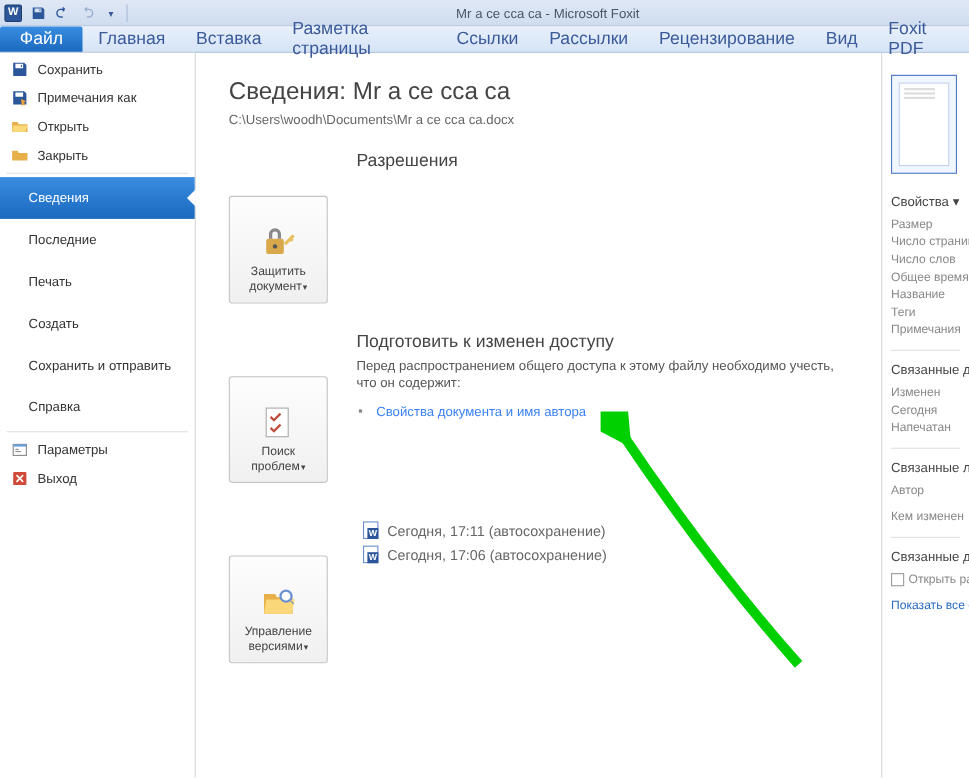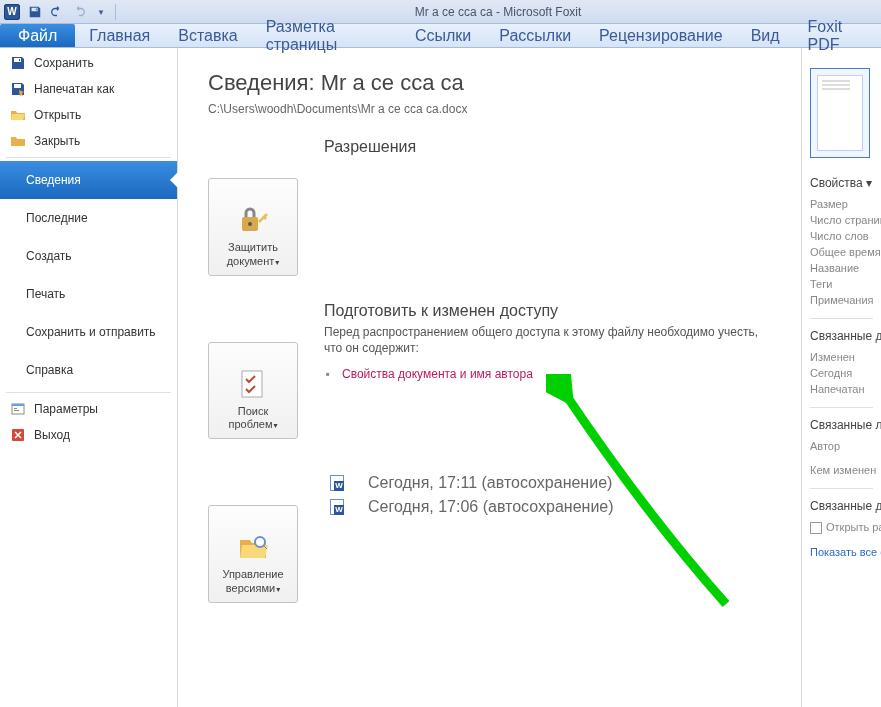--- a/index.html
+++ b/index.html
@@ -148,26 +148,26 @@
 .big-btn .bb-icon {
   width: 34px; height: 34px;
   margin-bottom: 4px;
   display:flex; align-items:center; justify-content:center;
 }
 .big-btn .arrow { font-size:8px; margin-left:1px;}
 .sec-body { flex:1; }
 .sec-title { font-size: 16px; color: #444; margin-bottom: 4px; font-weight: 500;}
 .sec-text { font-size: 12px; color: #555; line-height: 1.4; }
 .bullet-list { margin-top: 8px; }
-.bullet-item { font-size: 12px; color: #be185d; padding: 2px 0 2px 18px; position: relative;}
+.bullet-item { font-size: 12px; color: #3b82f6; padding: 2px 0 2px 18px; position: relative;}
 .bullet-item::before { content:"■"; position:absolute; left:2px; font-size:6px; top:6px; color:#888;}
 .version-list { margin-top: 6px; }
 .version-item {
-  display: flex; align-items: center; gap: 24px;
-  padding: 3px 0 3px 6px; font-size: 16px; color: #666;
+  display: flex; align-items: center; gap: 8px;
+  padding: 3px 0 3px 6px; font-size: 13px; color: #666;
   cursor: pointer;
 }
 .doc-icon {
   width:14px; height:16px; border:1px solid #6a8fd0; background:#fff; position:relative;
 }
 .doc-icon::after { content:"W"; position:absolute; bottom:-1px; right:-1px; font-size:8px; color:#fff; background:#2b579a; width:10px; height:10px; text-align:center; line-height:10px; font-weight:bold;}
 
 .rightpanel {
   width: 80px;
   border-left: 1px solid #d6d6d6;
@@ -247,21 +247,21 @@
         </span>
       <span>Сохранить</span>
     </div>
     <div class="sb-item has-icon">
       <span class="sb-icon">
           <svg width="16" height="16" viewBox="0 0 16 16">
             <path fill="#2b579a" d="M2 2h10l2 2v10H2zM4 3v4h7V3z"></path>
             <path fill="#e8a23a" d="M9 9l5 2-2 1 1 3-2-1-1 2z"></path>
           </svg>
         </span>
-      <span>Напечатан как</span>
+      <span>Примечания как</span>
     </div>
     <div class="sb-item has-icon">
       <span class="sb-icon">
           <svg width="16" height="16" viewBox="0 0 16 16">
             <path fill="#e8b04a" d="M1 4h5l1 2h8v7H1z"></path>
             <path fill="#fad87a" d="M2 7h13l-2 6H1z"></path>
           </svg>
         </span>
       <span>Открыть</span>
     </div>
@@ -274,24 +274,24 @@
       <span>Закрыть</span>
     </div>
     <div class="sb-sep"></div>
     <div class="sb-item tall selected">
       <span>Сведения</span>
     </div>
     <div class="sb-item tall">
       <span>Последние</span>
     </div>
     <div class="sb-item tall">
+      <span>Печать</span>
+    </div>
+    <div class="sb-item tall">
       <span>Создать</span>
-    </div>
-    <div class="sb-item tall">
-      <span>Печать</span>
     </div>
     <div class="sb-item tall">
       <span>Сохранить и отправить</span>
     </div>
     <div class="sb-item tall">
       <span>Справка</span>
     </div>
     <div class="sb-sep"></div>
     <div class="sb-item has-icon">
       <span class="sb-icon">

